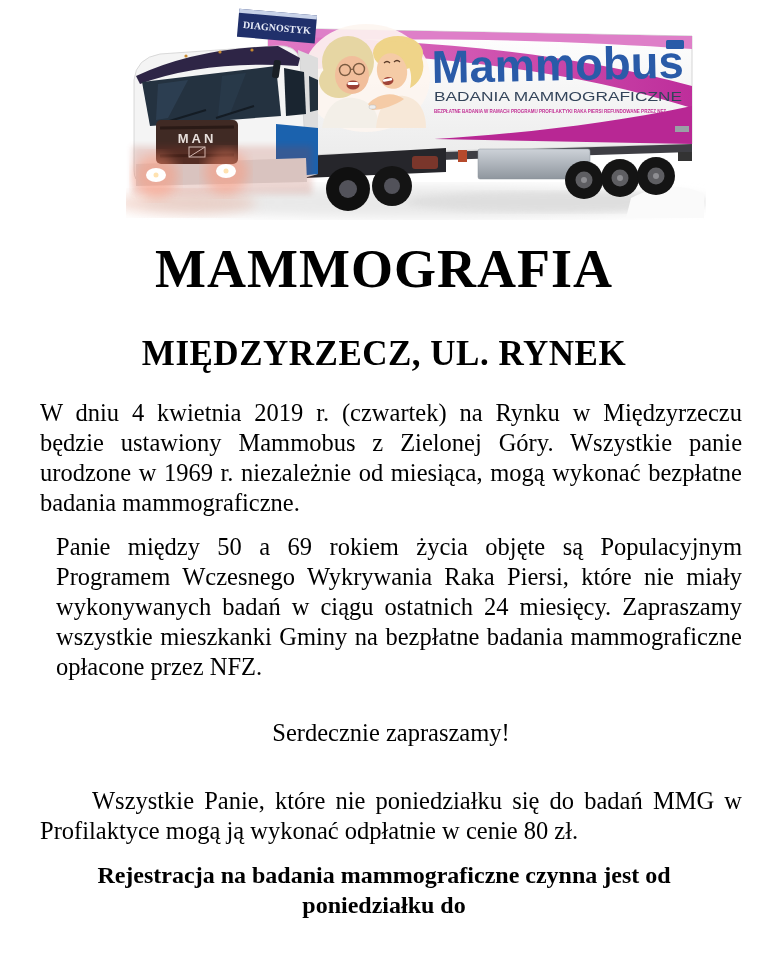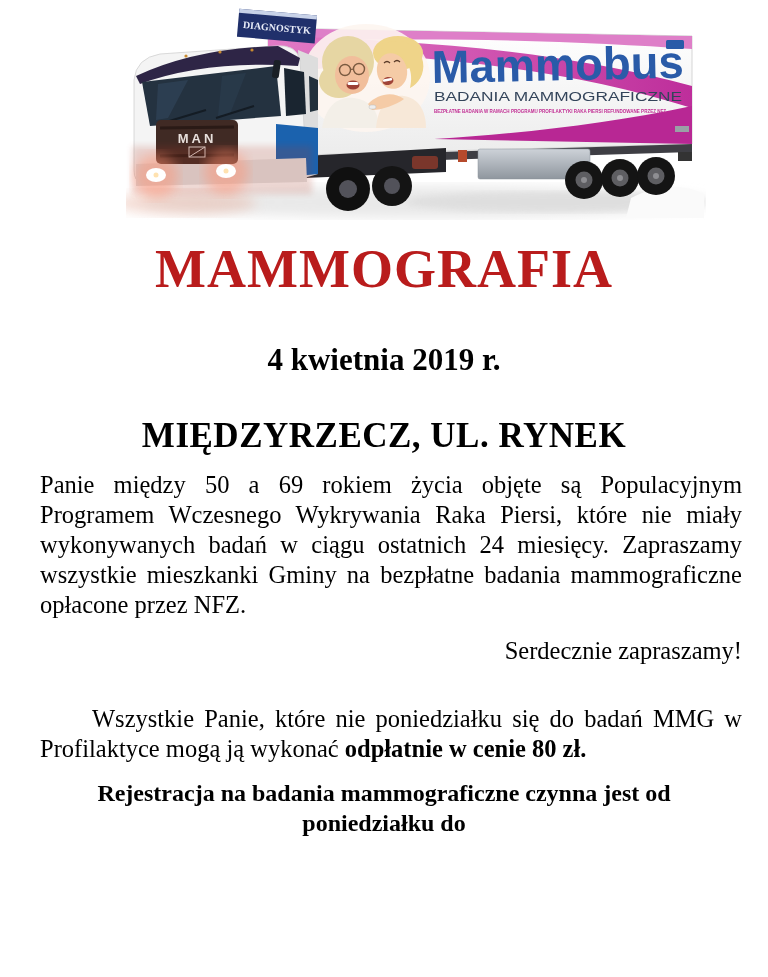--- a/index.html
+++ b/index.html
@@ -1,29 +1,29 @@
 <!DOCTYPE html>
 <html lang="pl"><head>
 <meta charset="utf-8">
 <style>
   html,body{margin:0;padding:0;background:#fff;}
   .page{position:relative;width:768px;height:977px;background:#ffffff;
         font-family:"Liberation Serif",serif;color:#000;overflow:hidden;}
   .hero{width:580px;height:214px;margin:6px 0 0 126px;}
   .title{margin:22px 0 0;text-align:center;font-weight:bold;
-         font-size:54px;line-height:1.0;letter-spacing:1px;color:#b91c1c;}
+         font-size:54px;line-height:1.0;letter-spacing:1px;color:#000000;}
   .date-line{margin:46px 0 0;text-align:center;font-weight:bold;font-size:31px;line-height:36px;}
   .location-line{margin:38px 0 11px;text-align:center;font-weight:bold;font-size:35px;line-height:40px;letter-spacing:.5px;}
   .body-par{font-size:24.5px;line-height:30px;margin:0;padding:0 26px 0 40px;
             text-align:justify;text-justify:inter-word;}
   .p1{margin-top:24px;}
-  .p2{margin-top:14px;}
-  .p3{margin-top:16px;text-align:right;}
+  .p2{margin-top:14px;margin-left:16px;}
+  .p3{margin-top:36px;text-align:center;}
   .p4{margin-top:38px;text-indent:52px;}
-  .p4 b{font-weight:bold;}
+  .p4 b{font-weight:normal;}
   .registration{margin:14px 0 0;padding:0 30px;text-align:center;font-weight:bold;
                 font-size:24px;line-height:30px;}
   svg text{user-select:none;}
 </style>
 </head>
 <body>
 
 <div class="page">
 
   <div class="hero">
@@ -160,23 +160,23 @@
           <ellipse cx="30" cy="169" rx="10" ry="7" fill="#FFFFFF"></ellipse>
           <ellipse cx="100" cy="165" rx="10" ry="7" fill="#FFFFFF"></ellipse>
           <circle cx="30" cy="169" r="2.5" fill="#FFE2B0"></circle>
           <circle cx="100" cy="165" r="2.5" fill="#FFE2B0"></circle>
         </g>
       </g>
     </svg>
   </div>
 
   <h1 class="title">MAMMOGRAFIA</h1>
-  <p class="date-line">4 kwietnia 2019 r.</p>
   <p class="location-line">MIĘDZYRZECZ, UL. RYNEK</p>
 
+  <p class="body-par p1">W dniu 4 kwietnia 2019 r. (czwartek) na Rynku w Międzyrzeczu będzie ustawiony Mammobus z Zielonej Góry. Wszystkie panie urodzone w 1969 r. niezależnie od miesiąca, mogą wykonać bezpłatne badania mammograficzne.</p>
   <p class="body-par p2">Panie między 50 a 69 rokiem życia objęte są Populacyjnym Programem Wczesnego Wykrywania Raka Piersi, które nie miały wykonywanych badań w ciągu ostatnich 24 miesięcy.  Zapraszamy wszystkie mieszkanki Gminy na bezpłatne badania mammograficzne opłacone przez NFZ.</p>
   <p class="body-par p3">Serdecznie zapraszamy!</p>
   <p class="body-par p4"><span>Wszystkie Panie, które nie poniedziałku się do badań MMG w Profilaktyce mogą ją wykonać </span><b>odpłatnie w cenie 80 zł.</b></p>
 
   <p class="registration">
     <span>Rejestracja na badania mammograficzne czynna jest od poniedziałku do</span><br>
     <br>
     
   </p>
 

